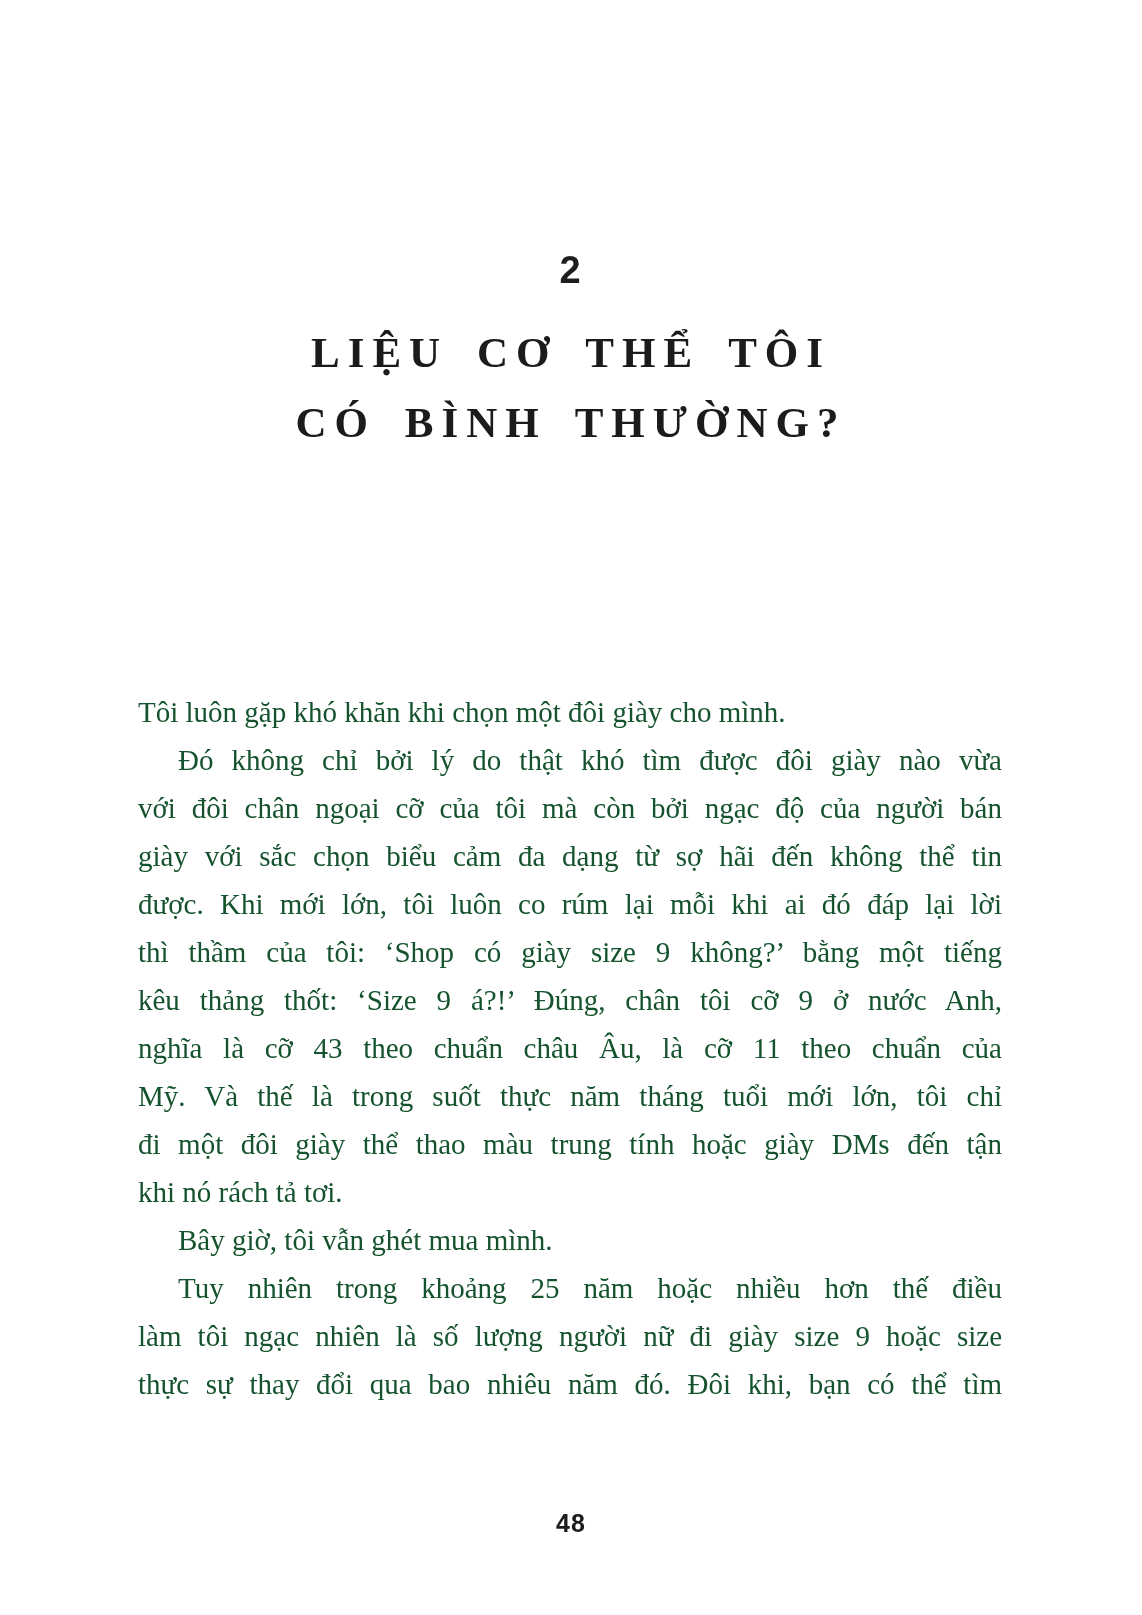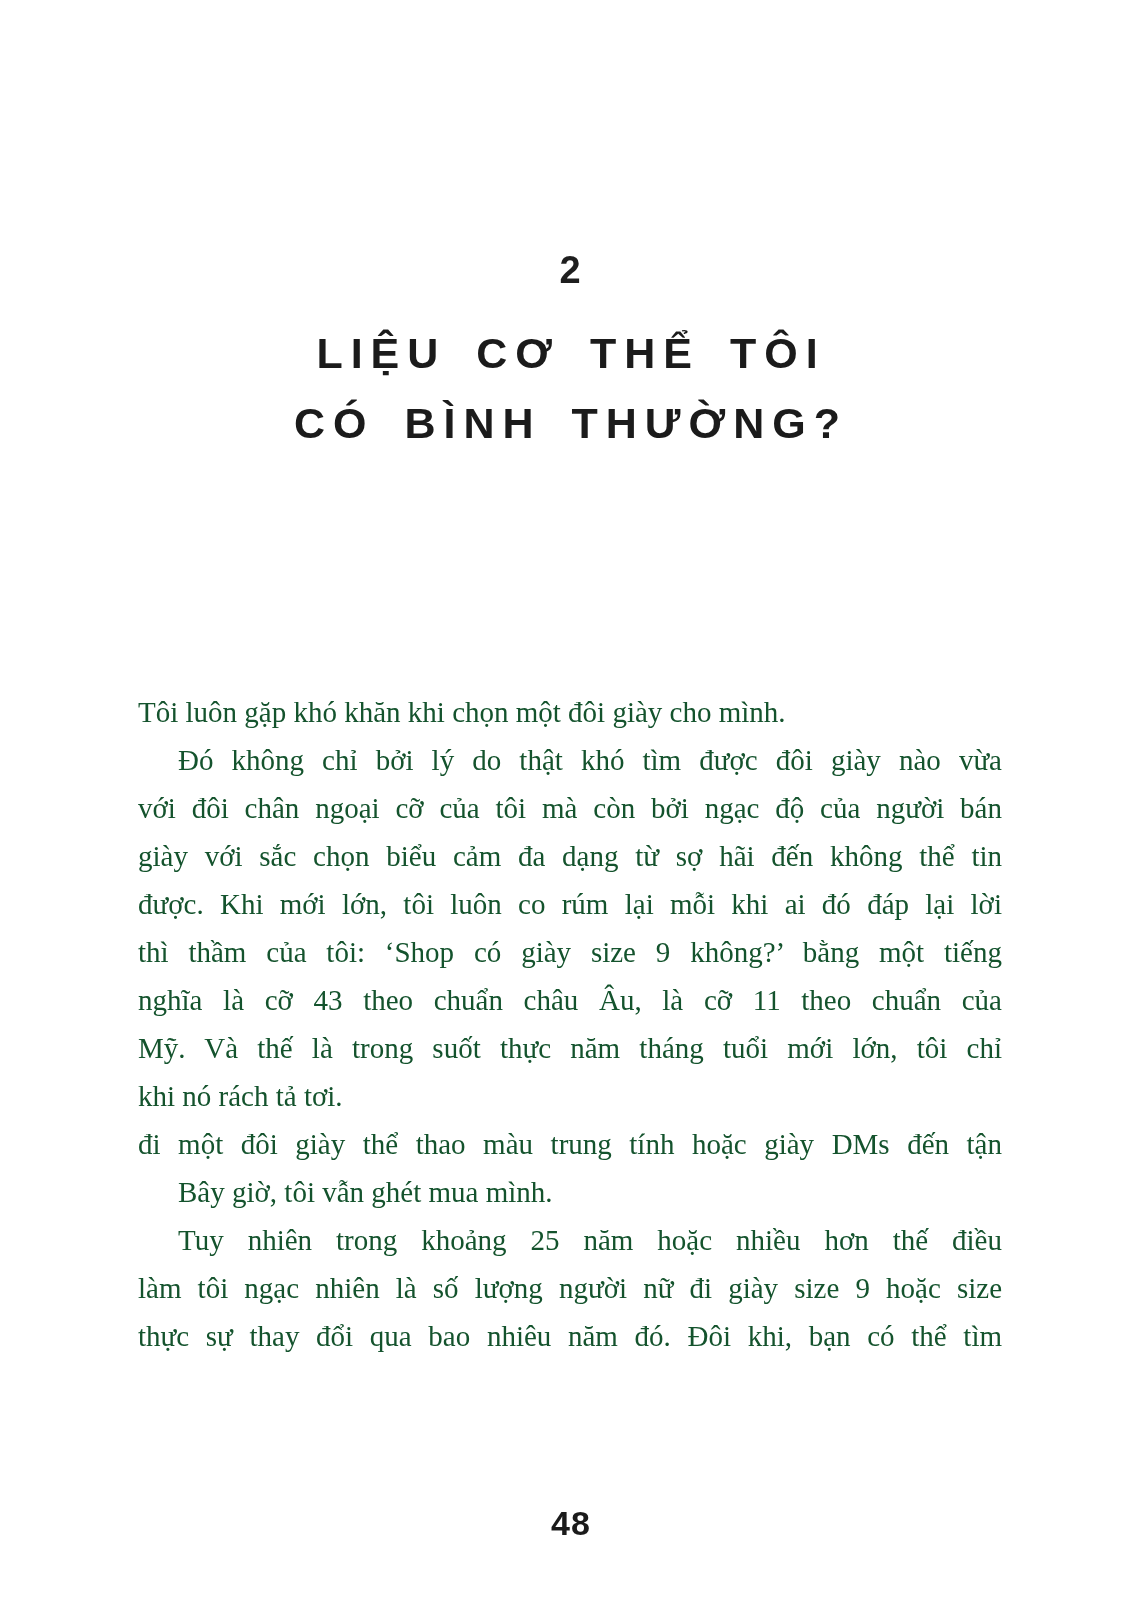--- a/index.html
+++ b/index.html
@@ -27,21 +27,21 @@
   }
   .chapter-num {
     font-family: "Liberation Sans", "DejaVu Sans", sans-serif;
     font-weight: 700;
     font-size: 38px;
     line-height: 40px;
     letter-spacing: 2px;
   }
   .chapter-title {
     margin: 28px 0 0 0;
-    font-family: Liberation Sans, sans-serif;
+    font-family: Liberation Serif, serif;
     font-weight: 700;
     font-size: 43px;
     line-height: 70px;
     letter-spacing: 8px;
     word-spacing: 10px;
     color: #1b1b1b;
   }
   .t-line { display: block; }
 
   
@@ -68,21 +68,21 @@
     position: absolute;
     top: 1508px;
     left: 0;
     width: 100%;
     text-align: center;
   }
   .page-num {
     display: inline-block;
     font-family: "Liberation Sans", "DejaVu Sans", sans-serif;
     font-weight: 700;
-    font-size: 34px;
+    font-size: 25px;
     line-height: 30px;
     letter-spacing: 1px;
     color: #1b1b1b;
   }
 </style>
 </head>
 <body>
 
 <div class="page">
 
@@ -98,24 +98,25 @@
 
   <div class="para">
         <div class="line">Tôi luôn gặp khó khăn khi chọn một đôi giày cho mình.</div>
       </div>
       <div class="para indent">
         <div class="line just">Đó không chỉ bởi lý do thật khó tìm được đôi giày nào vừa</div>
         <div class="line just">với đôi chân ngoại cỡ của tôi mà còn bởi ngạc độ của người bán</div>
         <div class="line just">giày với sắc chọn biểu cảm đa dạng từ sợ hãi đến không thể tin</div>
         <div class="line just">được. Khi mới lớn, tôi luôn co rúm lại mỗi khi ai đó đáp lại lời</div>
         <div class="line just">thì thầm của tôi: ‘Shop có giày size 9 không?’ bằng một tiếng</div>
+        <div class="line just">kêu thảng thốt: ‘Size 9 á?!’ Đúng, chân tôi cỡ 9 ở nước Anh,</div>
         <div class="line just">nghĩa là cỡ 43 theo chuẩn châu Âu, là cỡ 11 theo chuẩn của</div>
         <div class="line just">Mỹ. Và thế là trong suốt thực năm tháng tuổi mới lớn, tôi chỉ</div>
+        <div class="line just">đi một đôi giày thể thao màu trung tính hoặc giày DMs đến tận</div>
         <div class="line">khi nó rách tả tơi.</div>
-        <div class="line just">đi một đôi giày thể thao màu trung tính hoặc giày DMs đến tận</div>
       </div>
       <div class="para indent">
         <div class="line">Bây giờ, tôi vẫn ghét mua mình.</div>
       </div>
       <div class="para indent">
         <div class="line just">Tuy nhiên trong khoảng 25 năm hoặc nhiều hơn thế điều</div>
         <div class="line just">làm tôi ngạc nhiên là số lượng người nữ đi giày size 9 hoặc size</div>
         <div class="line just">thực sự thay đổi qua bao nhiêu năm đó. Đôi khi, bạn có thể tìm</div>
       </div>
     </main>

